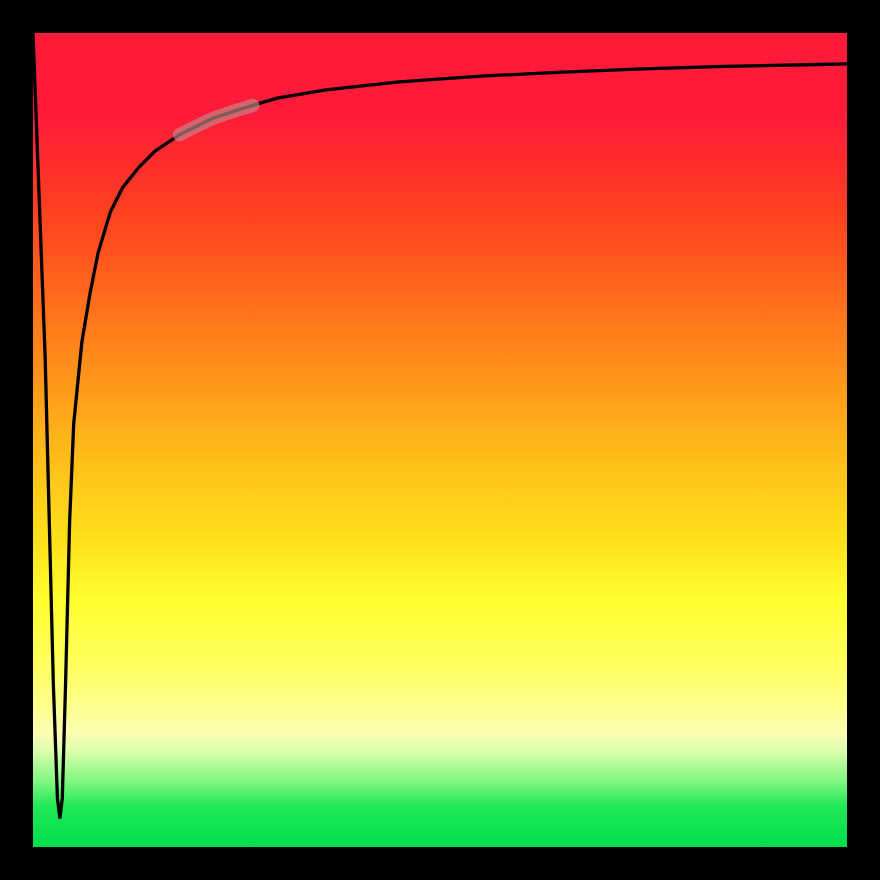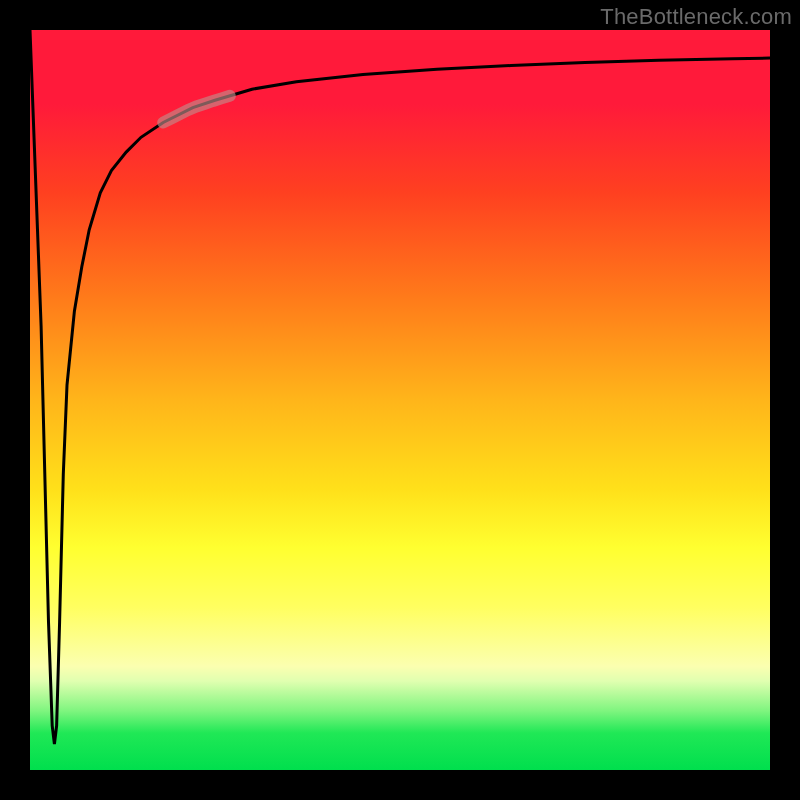--- a/index.html
+++ b/index.html
@@ -57,21 +57,20 @@
     font-size: 22px;
     letter-spacing: 0.2px;
     user-select: none;
   }
 </style>
 </head>
 <body>
 
 <div class="figure">
 
-  <div class="source-label">TheBottleneck.com</div>
 
   <div class="plot-area">
     <svg class="curve-svg" viewBox="0 0 740 740" preserveAspectRatio="none">
       <path fill="none" stroke="#000000" stroke-width="3" d="M0.00 0.00 L11.10 296.00 L18.50 592.00 L22.20 695.60 L24.42 714.10 L26.64 695.60 L29.60 592.00 L33.30 444.00 L37.00 355.20 L44.40 281.20 L51.80 236.80 L59.20 199.80 L70.30 162.80 L81.40 140.60 L96.20 122.10 L111.00 107.30 L133.20 92.50 L162.80 77.70 L185.00 70.30 L222.00 59.20 L266.40 51.80 L333.00 44.40 L407.00 39.22 L481.00 35.52 L555.00 32.56 L629.00 30.34 L703.00 28.86 L740.00 28.12"></path>
       <path fill="none" stroke="#c28a88" stroke-width="12" stroke-linecap="round" stroke-opacity="0.65" d="M133.20 92.50 L141.53 88.34 L149.85 84.18 L158.17 80.01 L166.50 76.47 L174.82 73.69 L183.15 70.92 L191.47 68.36 L199.80 65.86"></path>
     </svg>
   </div>
 
 </div>
 

